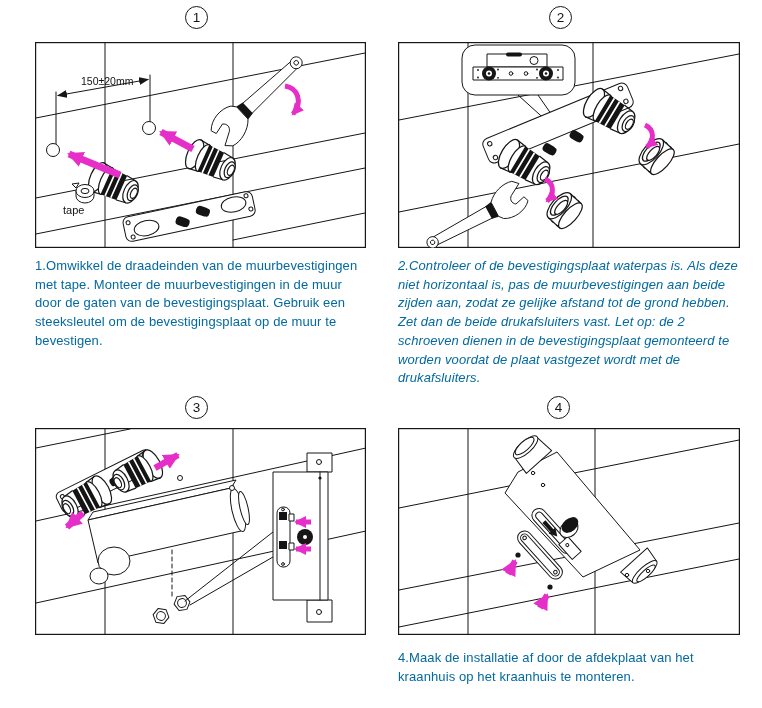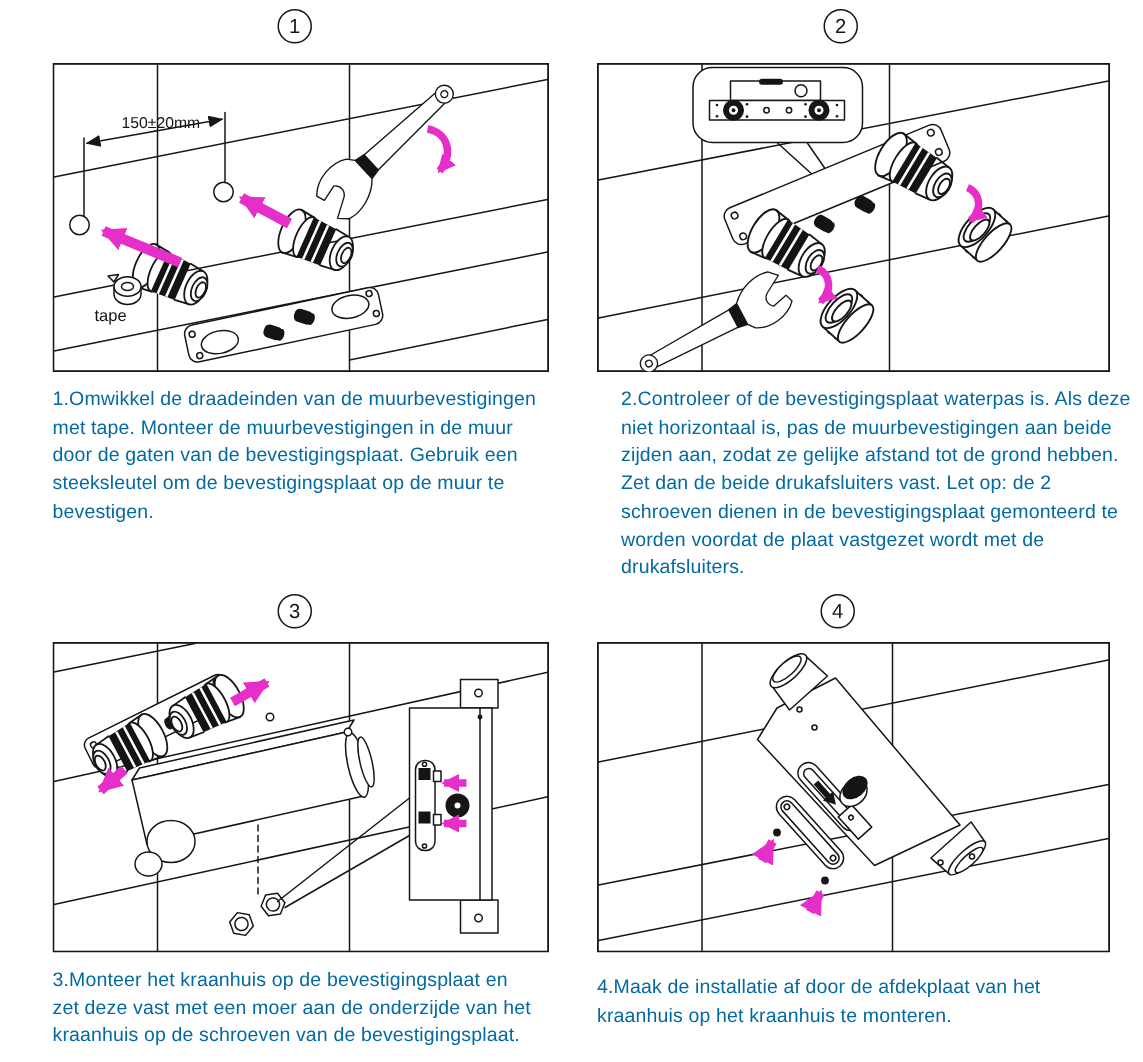--- a/index.html
+++ b/index.html
@@ -288,26 +288,23 @@
       <line class="mln" x1="110" y1="146" x2="117" y2="133" stroke-width="6" marker-end="url(#ah)"></line>
       <line class="mln" x1="142" y1="180" x2="149" y2="167" stroke-width="6" marker-end="url(#ah)"></line>
     </svg>
   </div>
 
   <div class="caption" style="left:35px;  top:257px;">1.Omwikkel de draadeinden van de muurbevestigingen
 met tape. Monteer de muurbevestigingen in de muur
 door de gaten van de bevestigingsplaat. Gebruik een
 steeksleutel om de bevestigingsplaat op de muur te
 bevestigen.</div>
-  <div class="caption" style="left:414px; top:257px;">2.Controleer of de bevestigingsplaat waterpas is. Als deze
+  <div class="caption" style="left:398px; top:257px;font-style:italic;">2.Controleer of de bevestigingsplaat waterpas is. Als deze
 niet horizontaal is, pas de muurbevestigingen aan beide
 zijden aan, zodat ze gelijke afstand tot de grond hebben.
 Zet dan de beide drukafsluiters vast. Let op: de 2
 schroeven dienen in de bevestigingsplaat gemonteerd te
 worden voordat de plaat vastgezet wordt met de
 drukafsluiters.</div>
-  <div class="caption" style="left:35px;  top:644px;">3.Monteer het kraanhuis op de bevestigingsplaat en
-zet deze vast met een moer aan de onderzijde van het
-kraanhuis op de schroeven van de bevestigingsplaat.</div>
   <div class="caption" style="left:398px; top:649px;">4.Maak de installatie af door de afdekplaat van het
 kraanhuis op het kraanhuis te monteren.</div>
 
 </div>
 
 </body></html>

